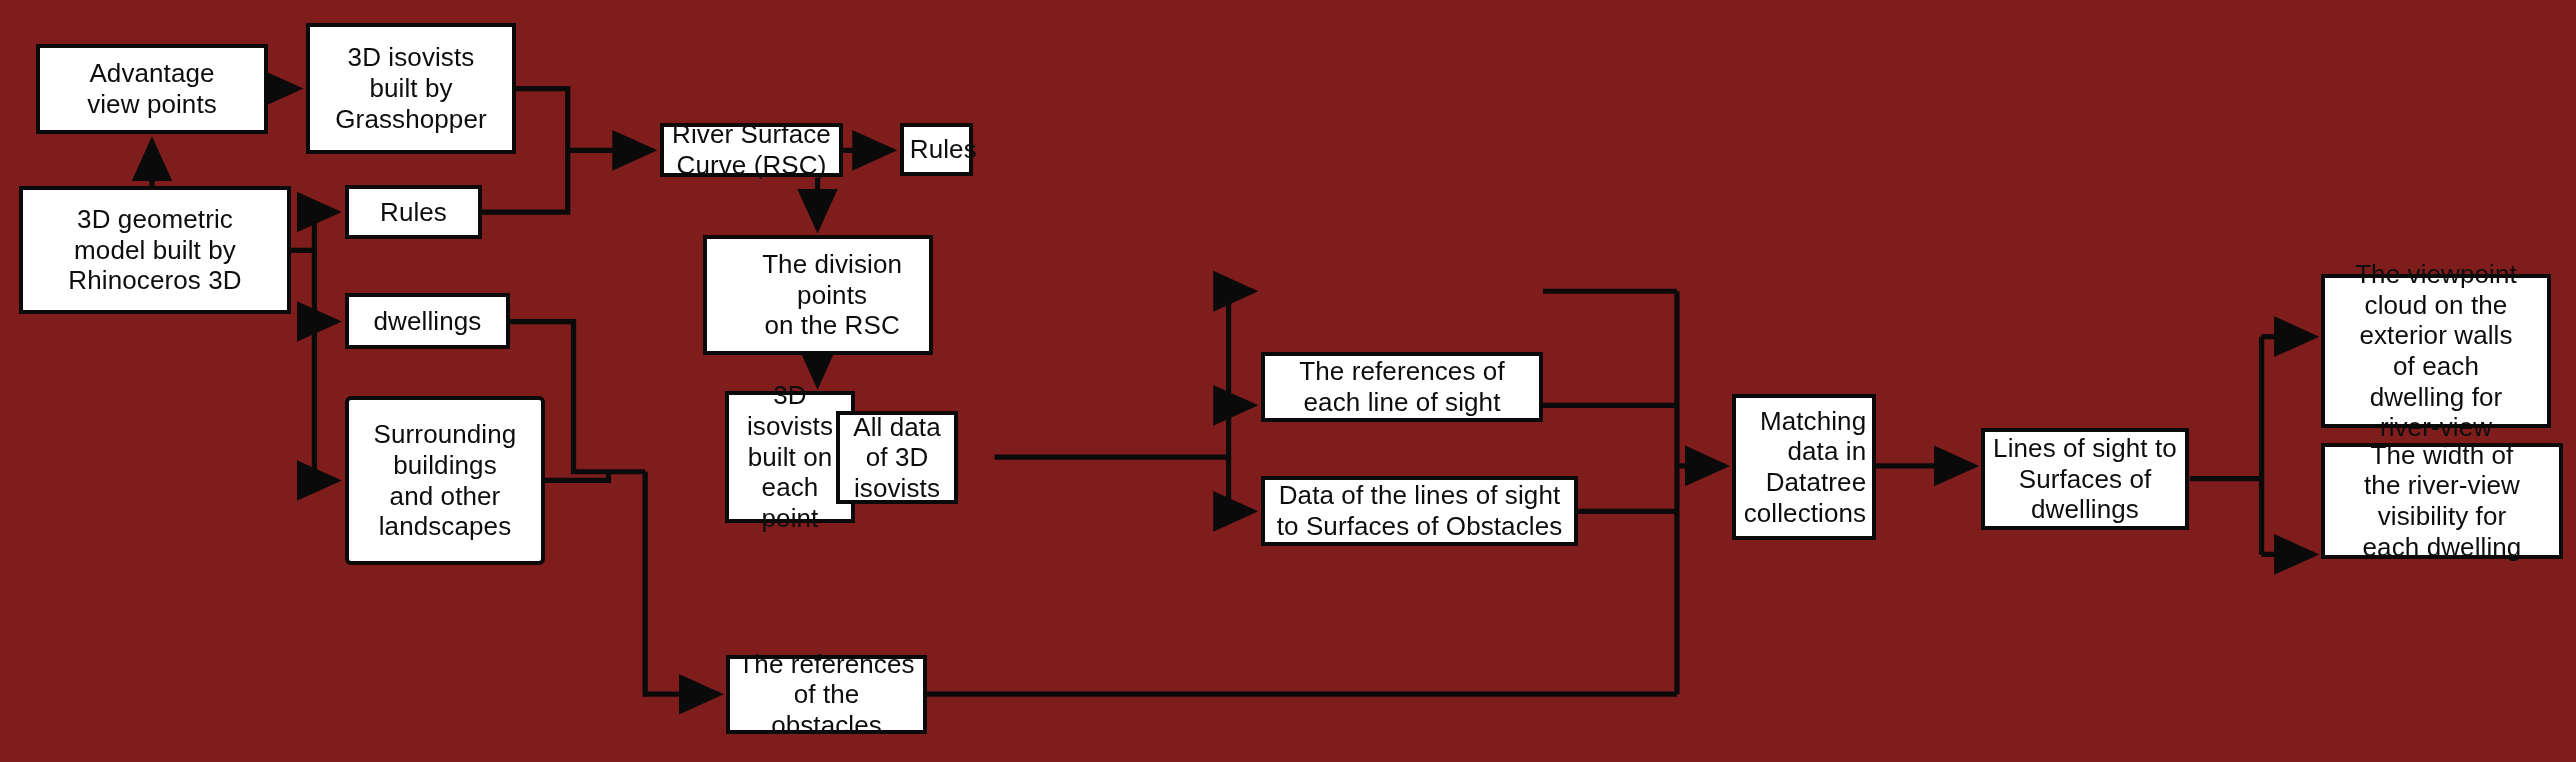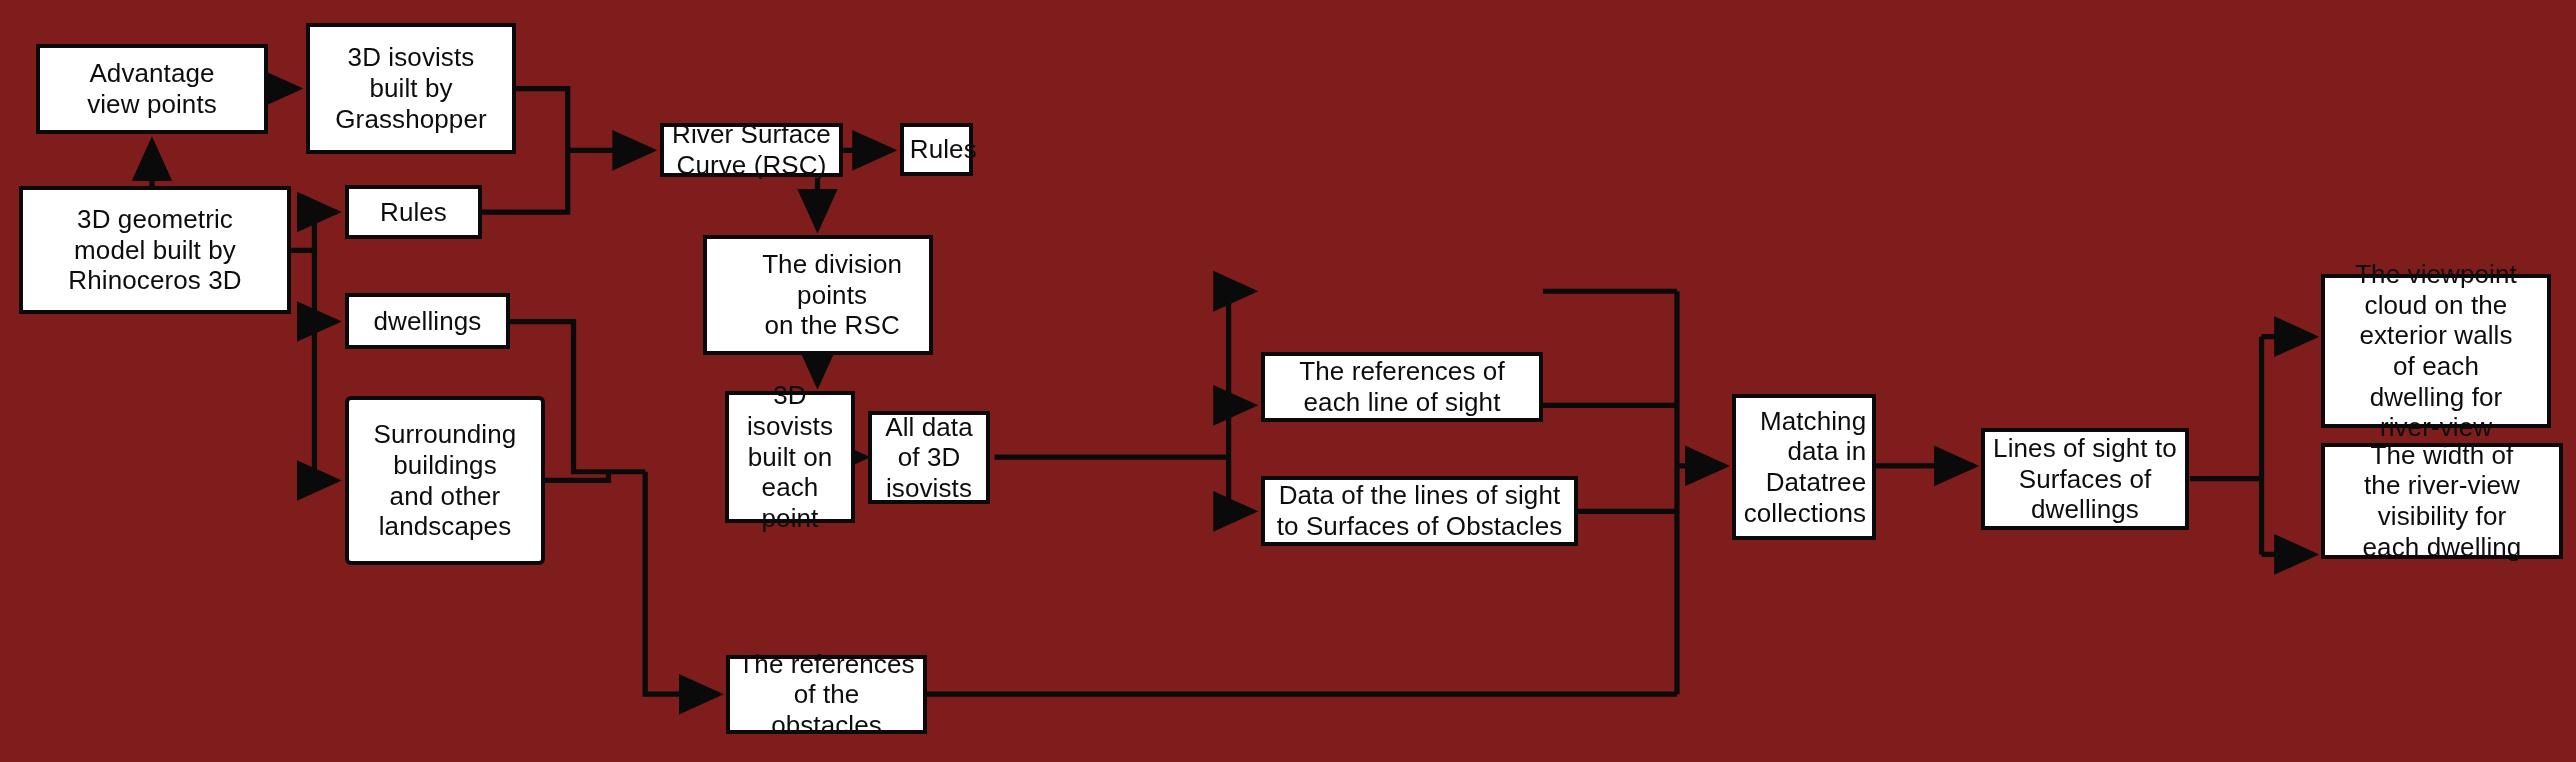--- a/index.html
+++ b/index.html
@@ -140,21 +140,21 @@
   </div>
 
   <div class="node" style="left:703px; top:235px; width:230px; height:120px;padding-left:34px;">
     <span>The division points<br>on the RSC</span>
   </div>
 
   <div class="node" style="left:725px; top:391px; width:130px; height:132px;">
     <span>3D isovists<br>built on each<br>point</span>
   </div>
 
-  <div class="node" style="left:868px; top:411px; width:122px; height:93px;">
+  <div class="node" style="left:836px; top:411px; width:122px; height:93px;">
     <span>All data of 3D<br>isovists</span>
   </div>
 
 
   <div class="node" style="left:1261px; top:352px; width:282px; height:70px;">
     <span>The references of<br>each line of sight</span>
   </div>
 
   <div class="node" style="left:1261px; top:476px; width:317px; height:70px;">
     <span>Data of the lines of sight<br>to Surfaces of Obstacles</span>

